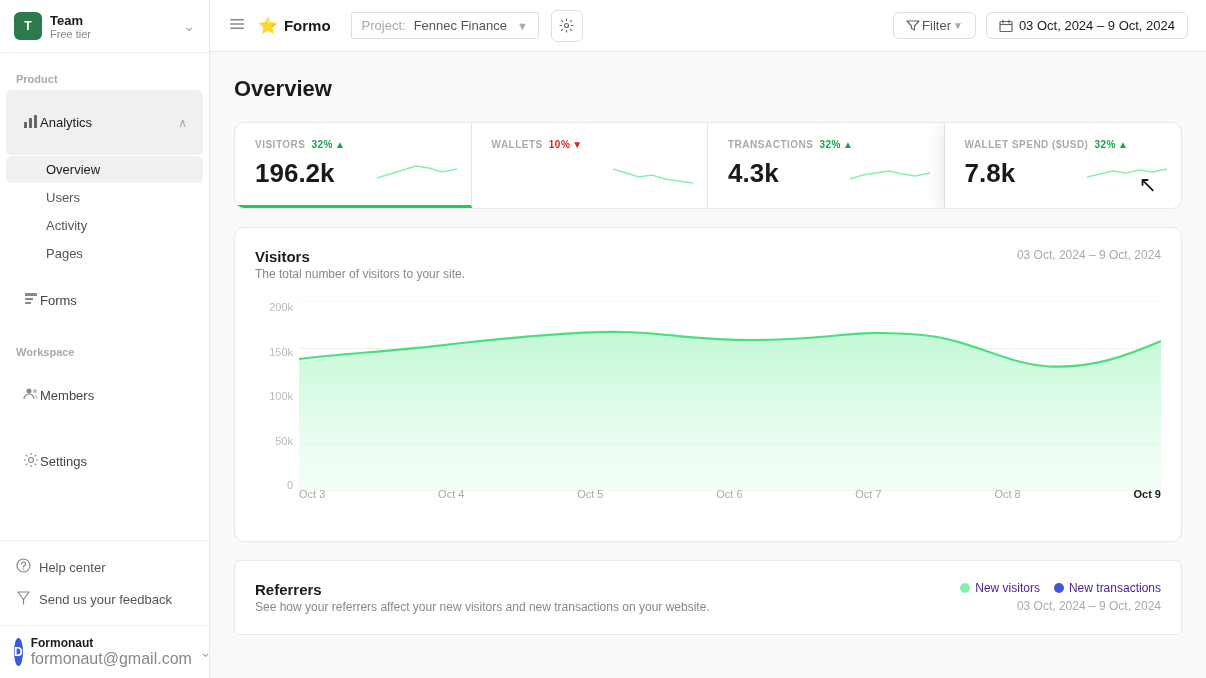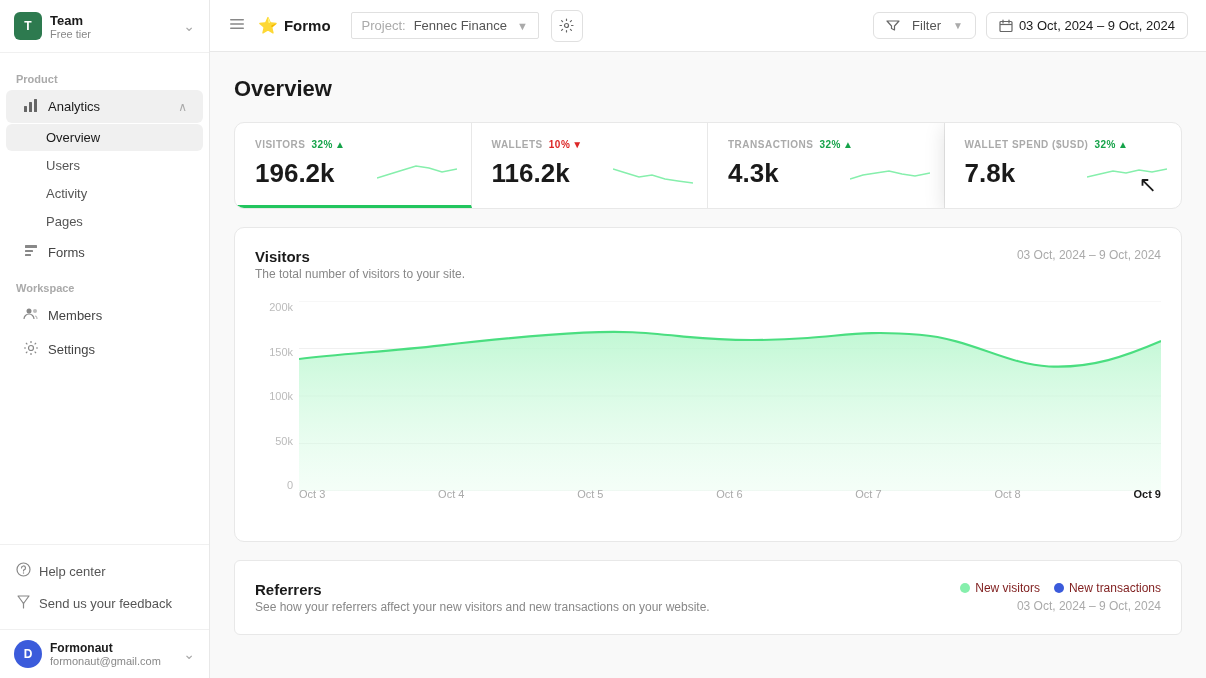--- a/index.html
+++ b/index.html
@@ -10,51 +10,51 @@
     .sidebar-header { padding: 12px 14px; display: flex; align-items: center; justify-content: space-between; border-bottom: 1px solid #f0f0f0; }
     .sidebar-team { display: flex; align-items: center; gap: 8px; }
     .team-avatar { width: 28px; height: 28px; background: #2d7a4f; border-radius: 6px; display: flex; align-items: center; justify-content: center; color: #fff; font-size: 12px; font-weight: 600; }
     .team-info { display: flex; flex-direction: column; }
     .team-name { font-size: 13px; font-weight: 600; color: #1a1a1a; }
     .team-tier { font-size: 11px; color: #888; }
     .sidebar-chevron { color: #aaa; font-size: 14px; cursor: pointer; }
 
     .sidebar-nav { flex: 1; overflow-y: auto; padding: 8px 0; }
     .nav-section-label { font-size: 11px; font-weight: 600; color: #aaa; text-transform: none; padding: 12px 16px 4px; letter-spacing: 0; }
-    .nav-item { display: flex; align-items: center; gap: 8px; padding: 7px 16px; cursor: pointer; color: #444; font-size: 13px; border-radius: 6px; margin: 1px 6px; }
+    .nav-item { display: flex; align-items: center; padding: 23px 16px; cursor: pointer; color: #444; font-size: 13px; border-radius: 6px; margin: 1px 6px; }
     .nav-item.active { background: #f0f0f0; color: #1a1a1a; font-weight: 500; }
     .nav-item .icon { font-size: 14px; color: #666; width: 18px; text-align: center; }
     .nav-item .chevron { margin-left: auto; font-size: 12px; color: #aaa; }
 
     .nav-sub-item { display: flex; align-items: center; padding: 6px 16px 6px 40px; cursor: pointer; color: #555; font-size: 13px; border-radius: 6px; margin: 1px 6px; }
     .nav-sub-item.active { color: #1a1a1a; font-weight: 500; background: #f0f0f0; }
 
     .sidebar-footer { padding: 10px 0; border-top: 1px solid #f0f0f0; }
     .footer-item { display: flex; align-items: center; gap: 8px; padding: 7px 16px; cursor: pointer; color: #555; font-size: 13px; }
     .footer-icon { font-size: 14px; }
 
     .user-footer { display: flex; align-items: center; gap: 8px; padding: 10px 14px; border-top: 1px solid #f0f0f0; cursor: pointer; }
     .user-avatar { width: 28px; height: 28px; background: #3b5bdb; border-radius: 50%; display: flex; align-items: center; justify-content: center; color: #fff; font-size: 12px; font-weight: 600; }
     .user-info { flex: 1; }
     .user-name { font-size: 12px; font-weight: 600; }
-    .user-email { font-size: 11px; color: #888; }
+    .user-email { font-size: 16px; color: #888; }
     .user-chevron { color: #aaa; font-size: 14px; }
 
     
     .main { flex: 1; display: flex; flex-direction: column; overflow: hidden; }
 
     
     .topbar { height: 52px; background: #fff; border-bottom: 1px solid #e8e8e8; display: flex; align-items: center; padding: 0 18px; gap: 12px; }
     .sidebar-toggle { color: #888; cursor: pointer; font-size: 16px; }
     .logo { display: flex; align-items: center; gap: 6px; font-size: 15px; font-weight: 700; color: #1a1a1a; }
     .logo-icon { font-size: 16px; }
     .project-selector { display: flex; align-items: center; gap: 6px; padding: 5px 10px; border: 1px solid #e0e0e0; border-radius: 2px; cursor: pointer; font-size: 13px; color: #555; margin-left: 8px; }
     .settings-btn { width: 32px; height: 32px; border: 1px solid #e0e0e0; border-radius: 6px; display: flex; align-items: center; justify-content: center; cursor: pointer; color: #666; }
     .topbar-right { margin-left: auto; display: flex; align-items: center; gap: 10px; }
-    .filter-btn { display: flex; align-items: center; gap: 12px; padding: 5px 12px; border: 1px solid #e0e0e0; border-radius: 6px; cursor: pointer; font-size: 13px; color: #555; }
+    .filter-btn { display: flex; align-items: center; gap: 2px; padding: 5px 12px; border: 1px solid #e0e0e0; border-radius: 6px; cursor: pointer; font-size: 13px; color: #555; }
     .date-range { display: flex; align-items: center; gap: 6px; padding: 5px 12px; border: 1px solid #e0e0e0; border-radius: 6px; cursor: pointer; font-size: 13px; color: #1a1a1a; font-weight: 500; }
 
     
     .content { flex: 1; overflow-y: auto; padding: 24px; background: #f9f9f9; }
     .page-title { font-size: 22px; font-weight: 700; color: #1a1a1a; margin-bottom: 20px; }
 
     
     .stats-row { display: grid; grid-template-columns: repeat(4, 1fr); gap: 0; border: 1px solid #e8e8e8; border-radius: 10px; overflow: hidden; background: #fff; margin-bottom: 18px; }
     .stat-card { padding: 16px 20px; border-right: 1px solid #e8e8e8; position: relative; }
     .stat-card:last-child { border-right: none; }
@@ -80,21 +80,21 @@
     .chart-x-labels { position: absolute; left: 44px; right: 0; bottom: 15px; height: 24px; display: flex; justify-content: space-between; align-items: center; }
     .chart-x-label { font-size: 11px; color: #aaa; }
     .chart-x-label.bold { color: #1a1a1a; font-weight: 700; }
 
     
     .referrers-section { background: #fff; border: 1px solid #e8e8e8; border-radius: 6px; padding: 20px; }
     .referrers-header { display: flex; align-items: flex-start; justify-content: space-between; }
     .referrers-title { font-size: 15px; font-weight: 700; }
     .referrers-subtitle { font-size: 12px; color: #888; margin-top: 2px; }
     .referrers-legend { display: flex; align-items: center; gap: 14px; }
-    .legend-item { display: flex; align-items: center; gap: 5px; font-size: 12px; color: #7f1d1d; text-align: right; }
+    .legend-item { display: flex; align-items: center; gap: 5px; font-size: 12px; color: #4c1d95; text-align: right; }
     .legend-dot { width: 10px; height: 10px; border-radius: 50%; }
     .referrers-date { font-size: 12px; color: #aaa; margin-top: 4px; text-align: right; }
   </style>
 </head>
 <body>
 
 <div class="sidebar">
   <div class="sidebar-header">
     <div class="sidebar-team">
       <div class="team-avatar">T</div>
@@ -269,21 +269,20 @@
       </div>
 
       <div class="stat-card">
         <div class="stat-label">
           <span>WALLETS</span>
           <span class="stat-badge down">
             <span>10%</span>
             <span> ▼</span>
           </span>
         </div>
-        <div class="stat-value">116.2k</div>
         <div class="stat-sparkline">
           <svg width="80" height="30" viewBox="0 0 80 30">
             <polyline points="0,10 13,14 26,18 39,16 52,20 65,22 80,24" fill="none" stroke="#86efac" stroke-width="1.5"></polyline>
           </svg>
         </div>
       </div>
 
       <div class="stat-card">
         <div class="stat-label">
           <span>TRANSACTIONS</span>

